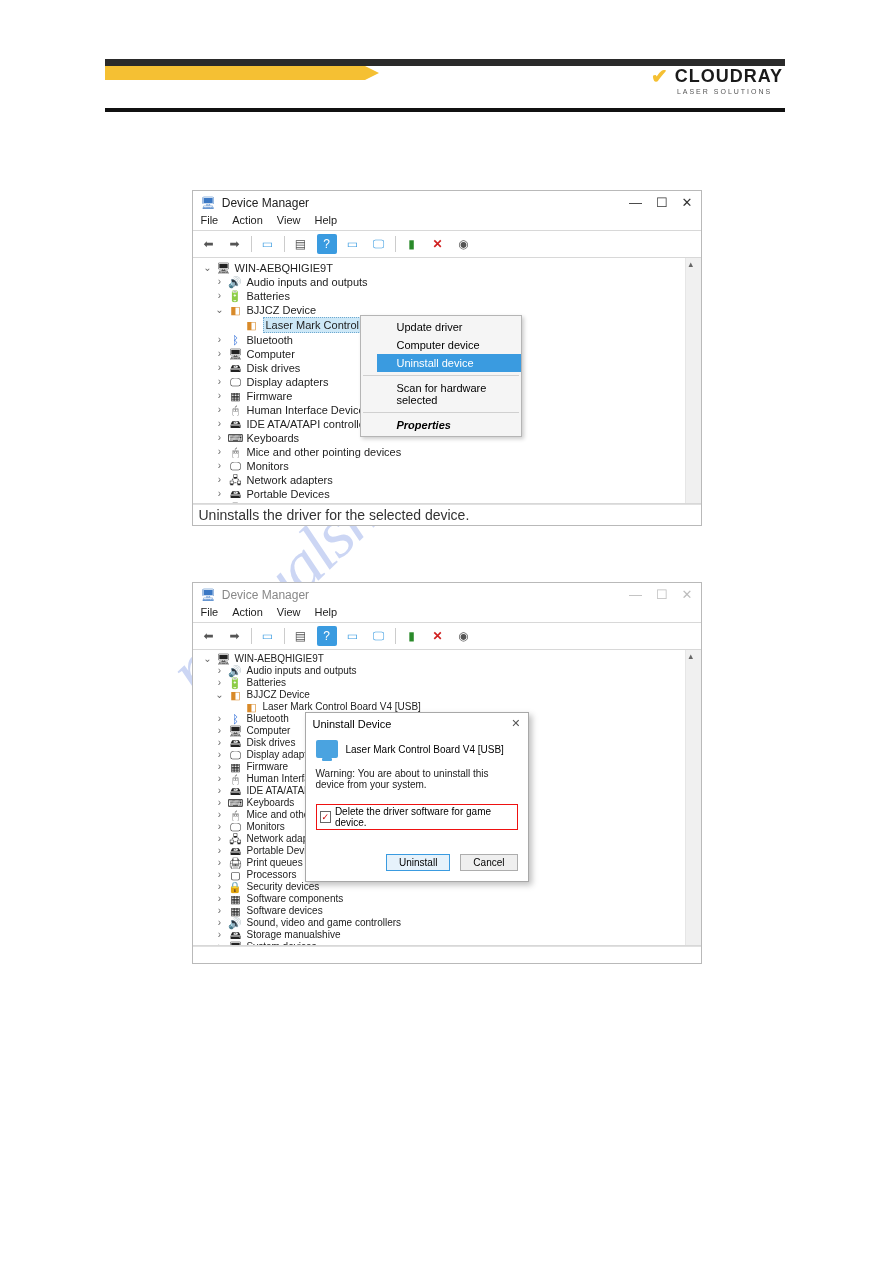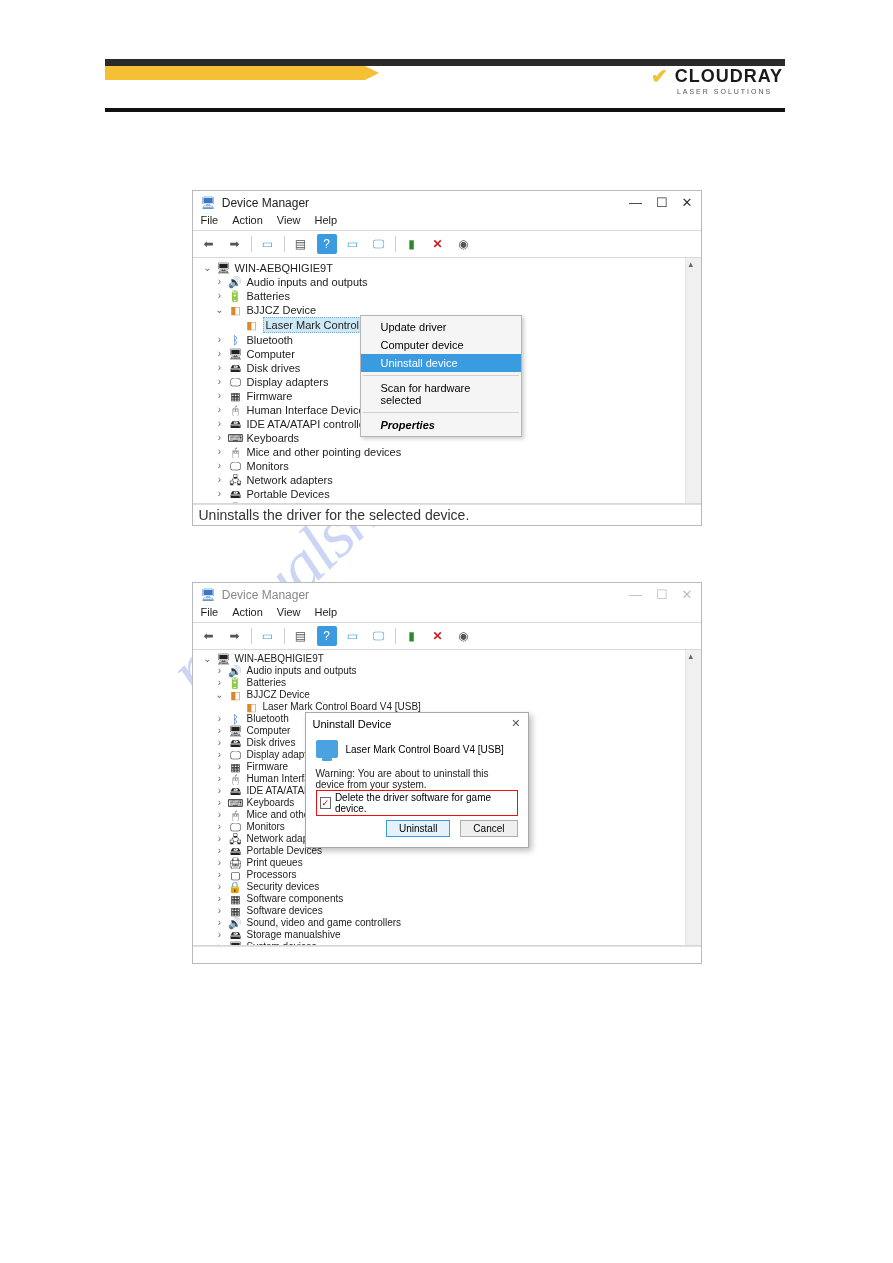--- a/index.html
+++ b/index.html
@@ -126,20 +126,21 @@
   .ctxmenu {
     position: absolute;
     background: #f5f5f5;
     border: 1px solid #b5b5b5;
     box-shadow: 2px 2px 4px rgba(0,0,0,.2);
     font-size: 11px;
     padding: 2px 0;
   }
   .ctxmenu .item {
     padding: 3px 24px 3px 20px;
+    margin-left: 16px;
   }
   .ctxmenu .item.hl { background: #3a9be0; color: #fff; }
   .ctxmenu .sep { height: 1px; margin: 3px 2px; background: #d0d0d0; }
   .ctxmenu .item.bold { font-weight: 700; font-style: italic; }
 
   
   .dialog {
     position: absolute;
     width: 222px;
     background: #fff;
@@ -150,24 +151,24 @@
   .dialog .dlg-title {
     display: flex; justify-content: space-between; align-items: center;
     padding: 4px 7px; font-size: 11px;
   }
   .dialog .dlg-body { padding: 6px 10px 10px; }
   .dlg-dev { display: flex; align-items: center; gap: 8px; margin-bottom: 10px; }
   .dlg-dev .big-ico {
     width: 22px; height: 18px; background: #4aa3e0; border-radius: 2px; position: relative;
   }
   .dlg-dev .big-ico::after { content: ""; position: absolute; left: 6px; bottom: -3px; width: 10px; height: 3px; background: #4aa3e0; border-radius: 1px; }
-  .dlg-warn { color: #222; }
+  .dlg-warn { color: #222; margin-bottom: 14px; }
   .dlg-check { display: flex; align-items: center; gap: 4px; border: 1.5px solid #e11; padding: 1px 3px; width: fit-content; }
   .dlg-check .cb { width: 10px; height: 10px; border: 1px solid #666; display: inline-flex; align-items: center; justify-content: center; font-size: 9px; color: #c00; }
-  .dlg-buttons { display: flex; justify-content: flex-end; gap: 10px; margin-top: 4px; }
+  .dlg-buttons { display: flex; justify-content: flex-end; gap: 10px; margin-top: 24px; }
   .dlg-buttons button {
     font-size: 10px; padding: 2px 12px;
     background: #efefef; border: 1px solid #adadad;
   }
   .dlg-buttons button.primary { background: #e6f2fb; border-color: #3a9be0; }
 
   
   .wm {
     position: absolute;
     left: -20px; top: 40px;

